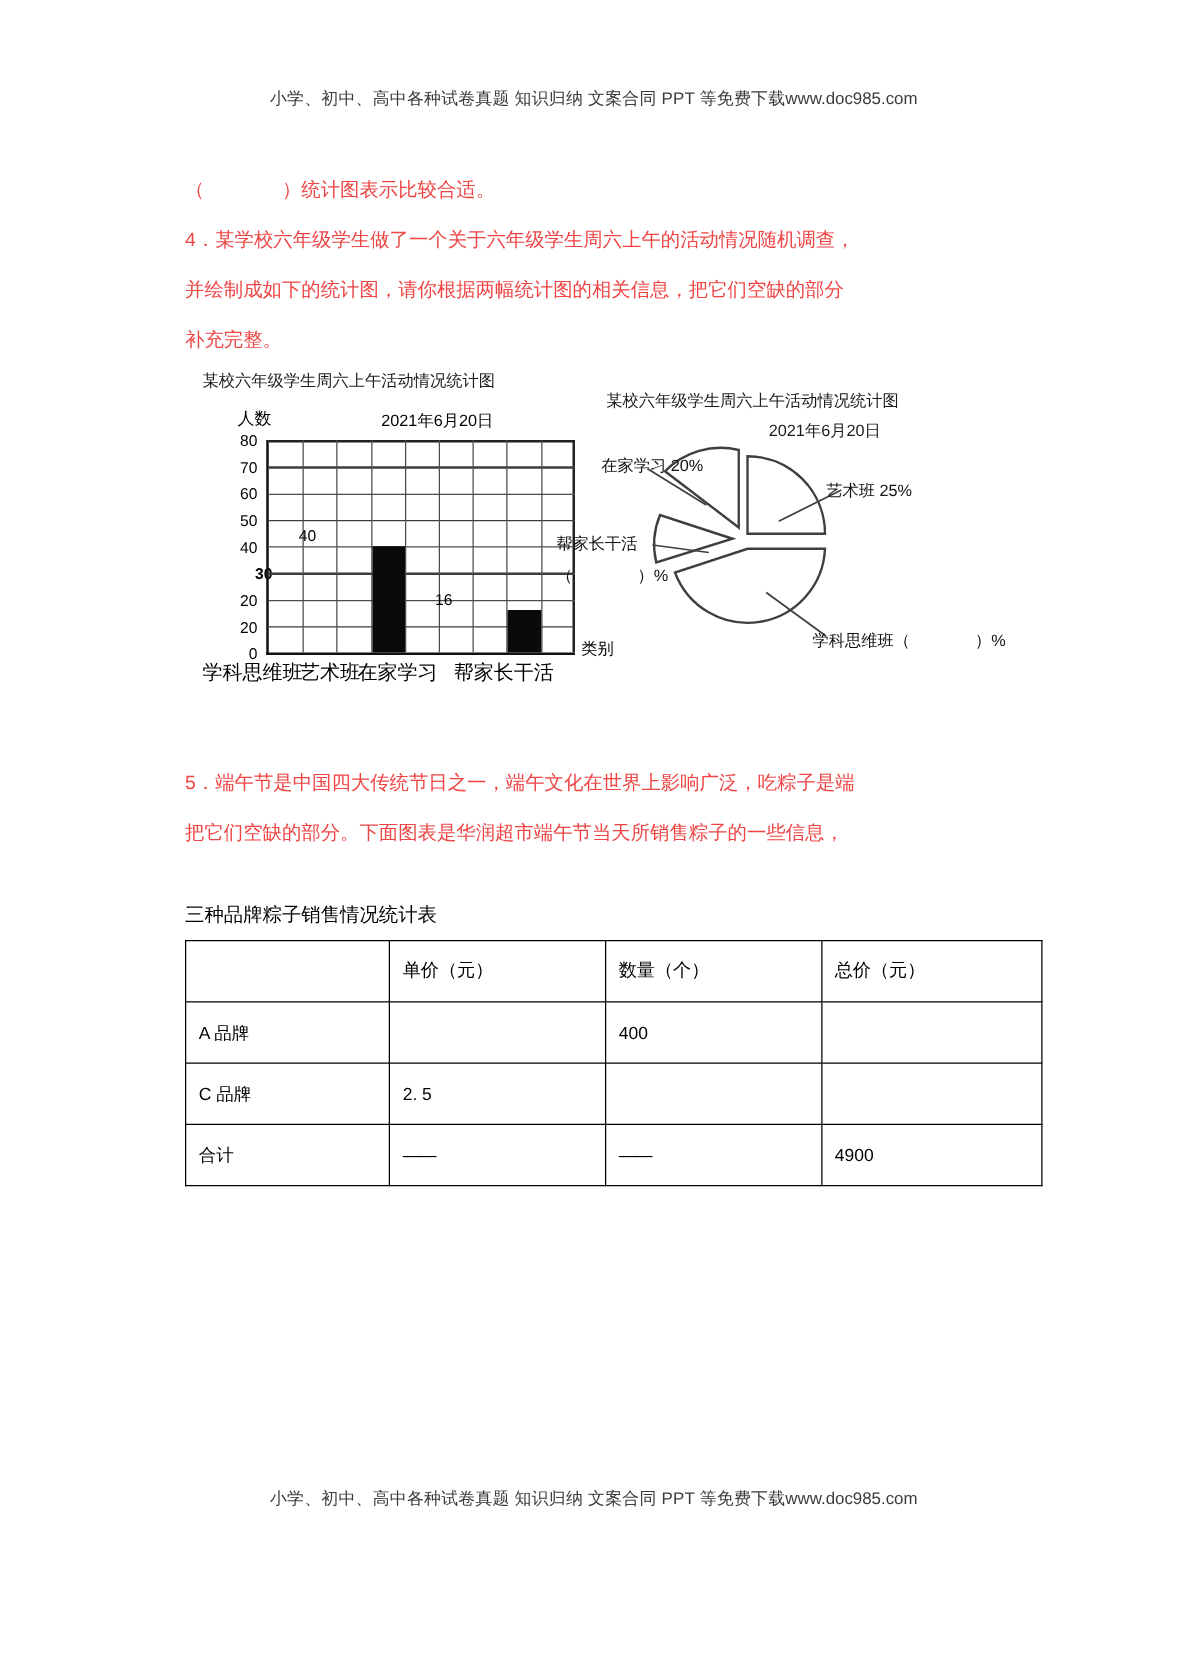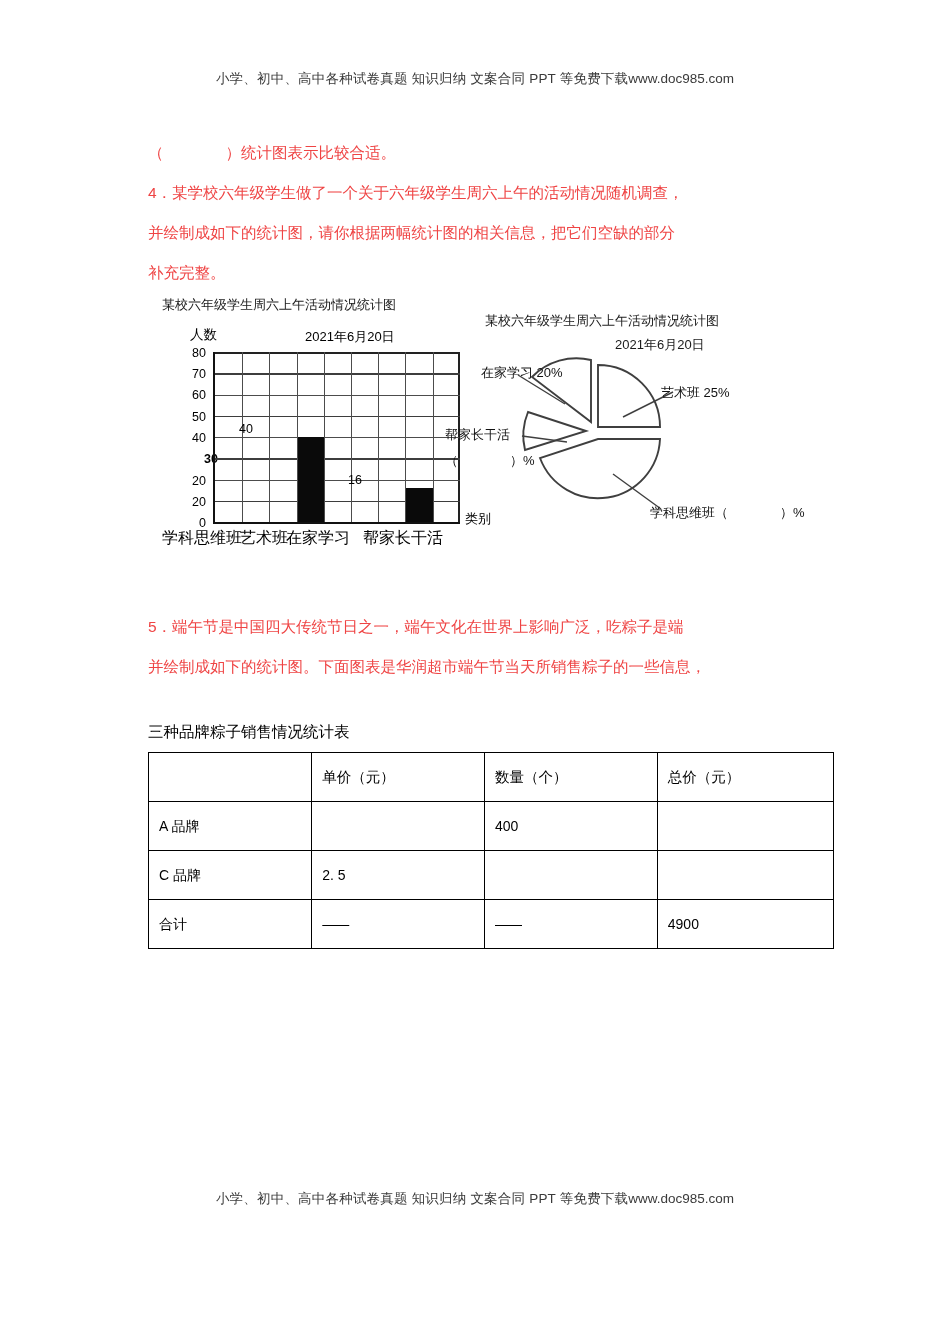--- a/index.html
+++ b/index.html
@@ -239,21 +239,21 @@
 
     <div class="pie-lab l1">在家学习 20%</div>
     <div class="pie-lab l2">艺术班 25%</div>
     <div class="pie-lab l3">帮家长干活</div>
     <div class="pie-lab l4">（　　　　）%</div>
     <div class="pie-lab l5">学科思维班（　　　　）%</div>
   </div>
 
   <div class="body-text" style="top:607px;">
     <div class="q-line">5．端午节是中国四大传统节日之一，端午文化在世界上影响广泛，吃粽子是端</div>
-    <div class="q-line">并绘制成如下的统计图。下面图表是华润超市端午节当天所销售粽子的一些信息，</div>
+    <div class="q-line">把它们空缺的部分。下面图表是华润超市端午节当天所销售粽子的一些信息，</div>
   </div>
 
   <div class="tbl-caption">三种品牌粽子销售情况统计表</div>
 
   <table class="stats">
     <tbody>
       <tr>
         <td class="c0 hdr"></td>
         <td class="c1 hdr">单价（元）</td>
         <td class="c2 hdr">数量（个）</td>

